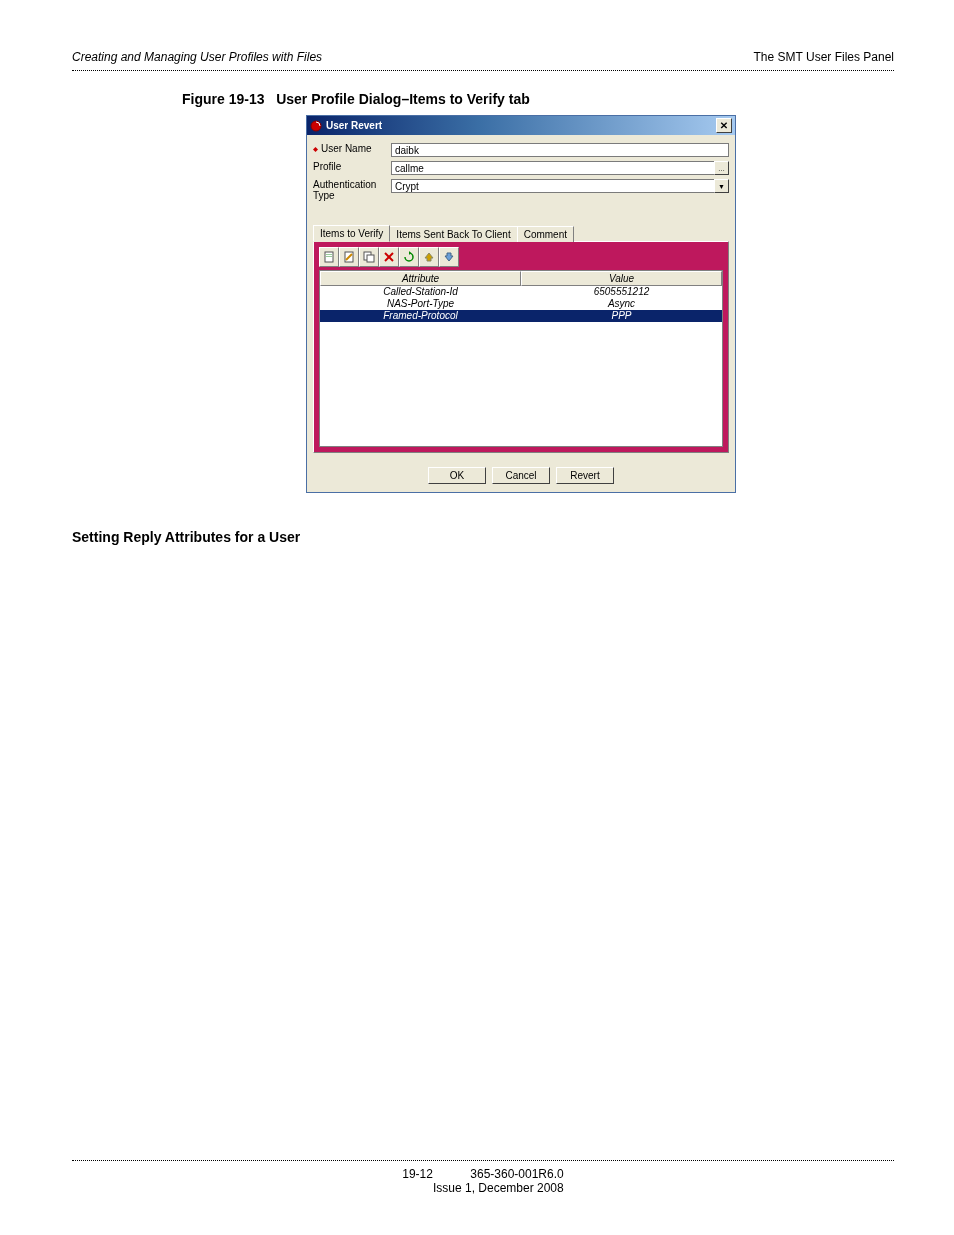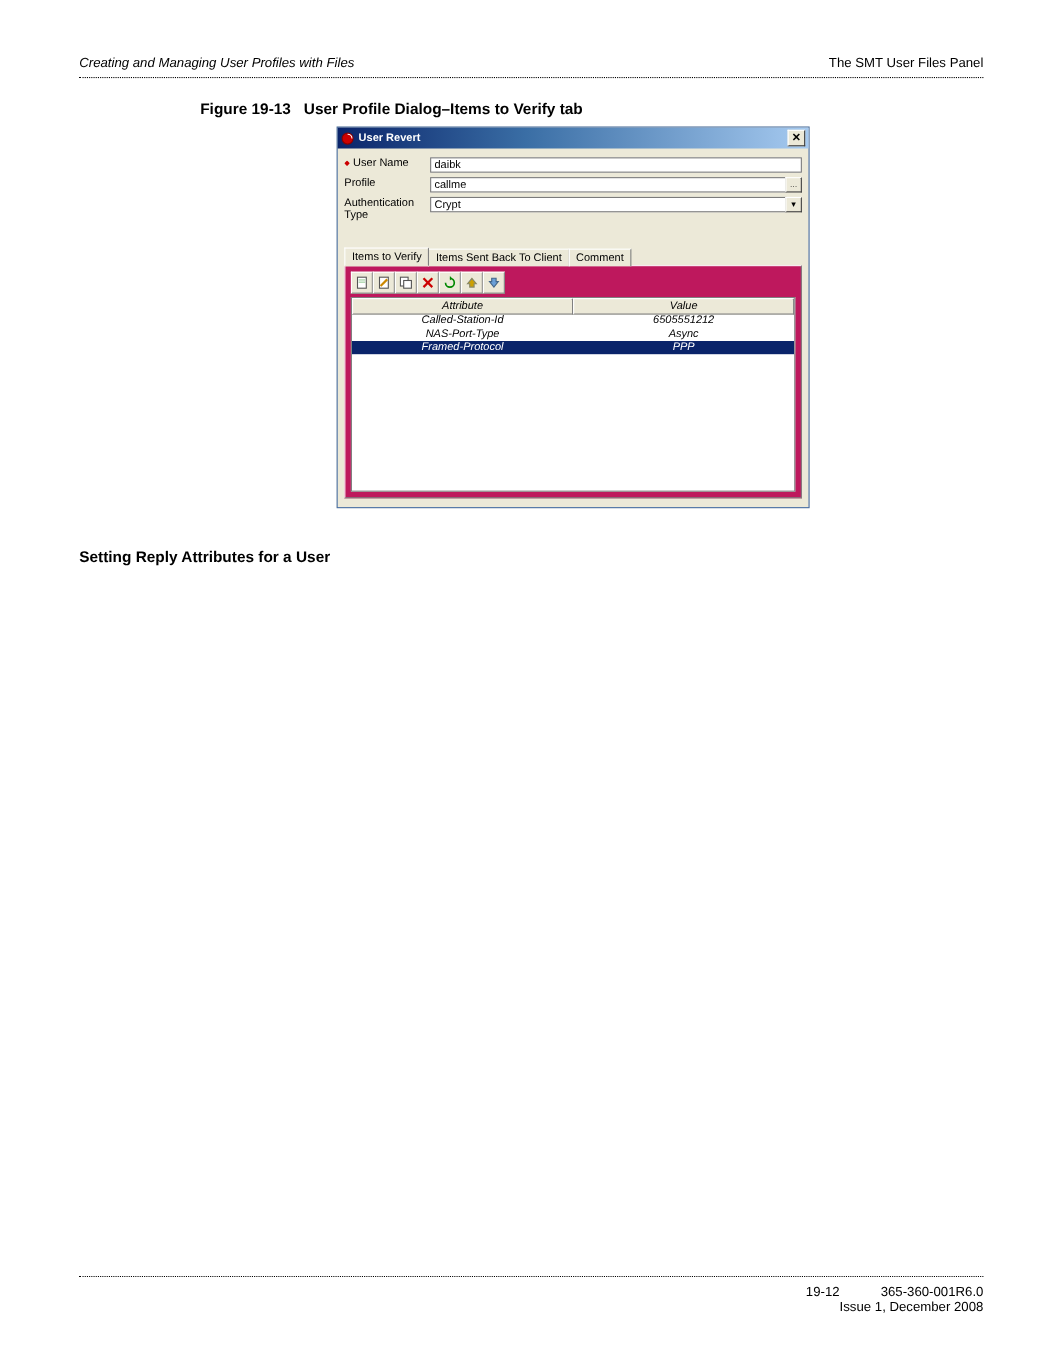--- a/index.html
+++ b/index.html
@@ -210,21 +210,21 @@
   }
   .footer {
     position:absolute;
     bottom:40px;
     left:72px;
     right:60px;
   }
   .footer .dotted { margin:0 0 6px 0; }
   .footer-row {
     display:flex;
-    justify-content:flex-end;
+    justify-content:center;
     font-size:12px;
   }
   .footer-right { text-align:right; }
 </style>
 </head>
 <body>
 
 <div class="page">
   <div class="header-row">
     <div class="header-left">Creating and Managing User Profiles with Files</div>
@@ -339,20 +339,25 @@
               </div>
               <div class="grid-row selected">
                 <div class="cell col-attr">Framed-Protocol</div>
                 <div class="cell col-val">PPP</div>
               </div>
             </div>
           </div>
         </div>
 
       </div>
+      <div class="dialog-buttons">
+        <div class="dlg-btn">OK</div>
+        <div class="dlg-btn">Cancel</div>
+        <div class="dlg-btn">Revert</div>
+      </div>
     </div>
   </div>
 
   <div class="section-title">Setting Reply Attributes for a User</div>
 
   <div class="footer">
     <hr class="dotted">
     <div class="footer-row">
       <div>19-12</div>
       <div class="footer-right">

